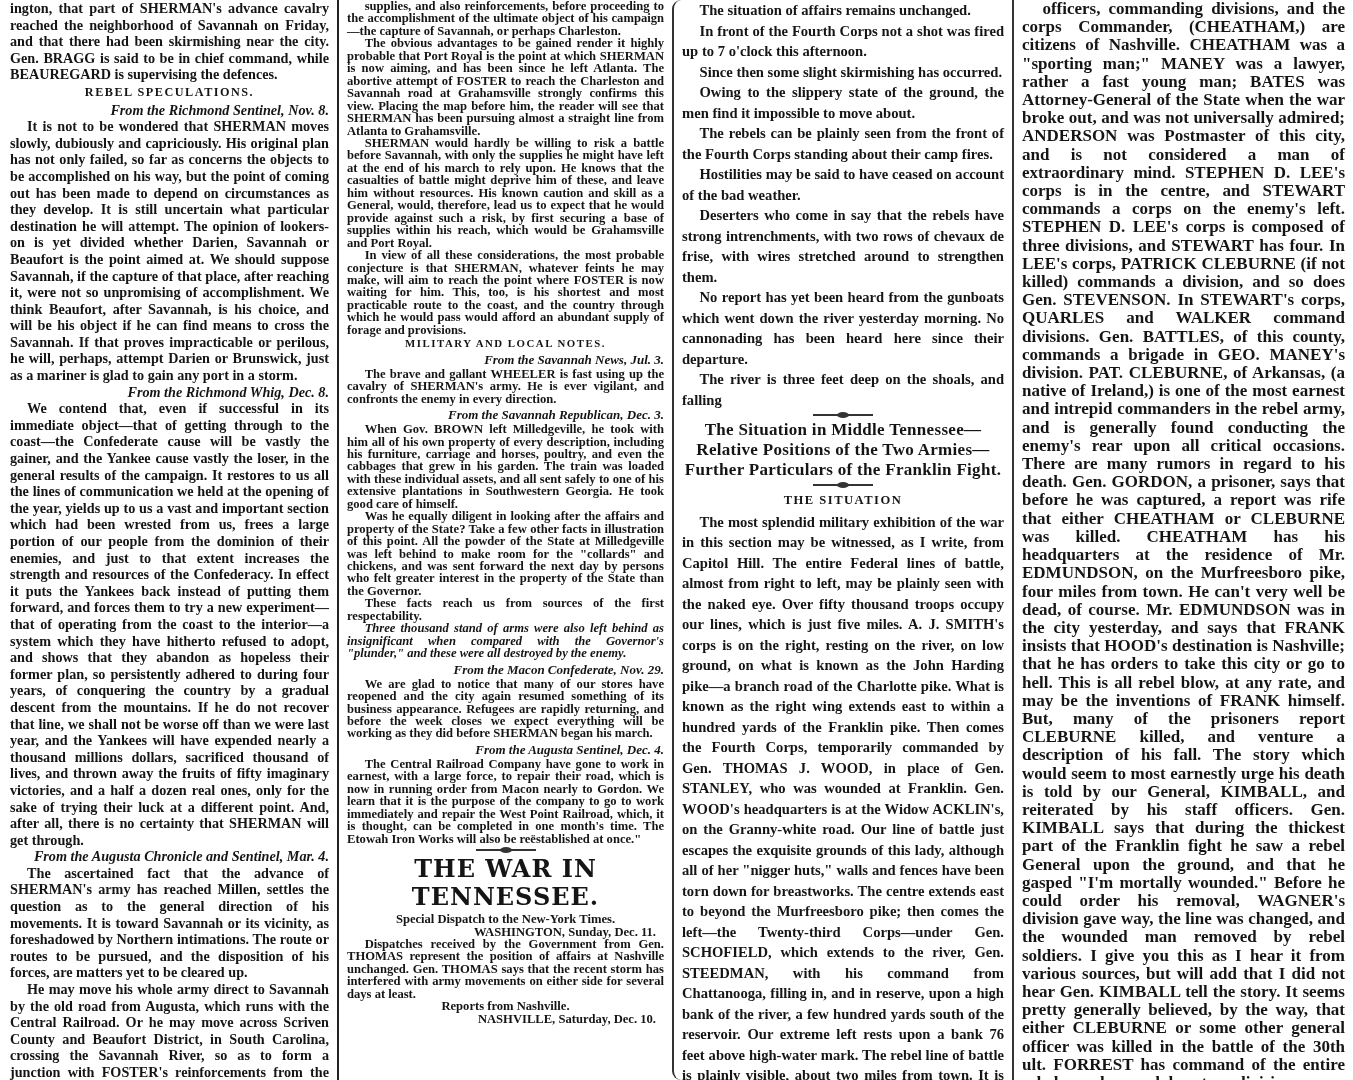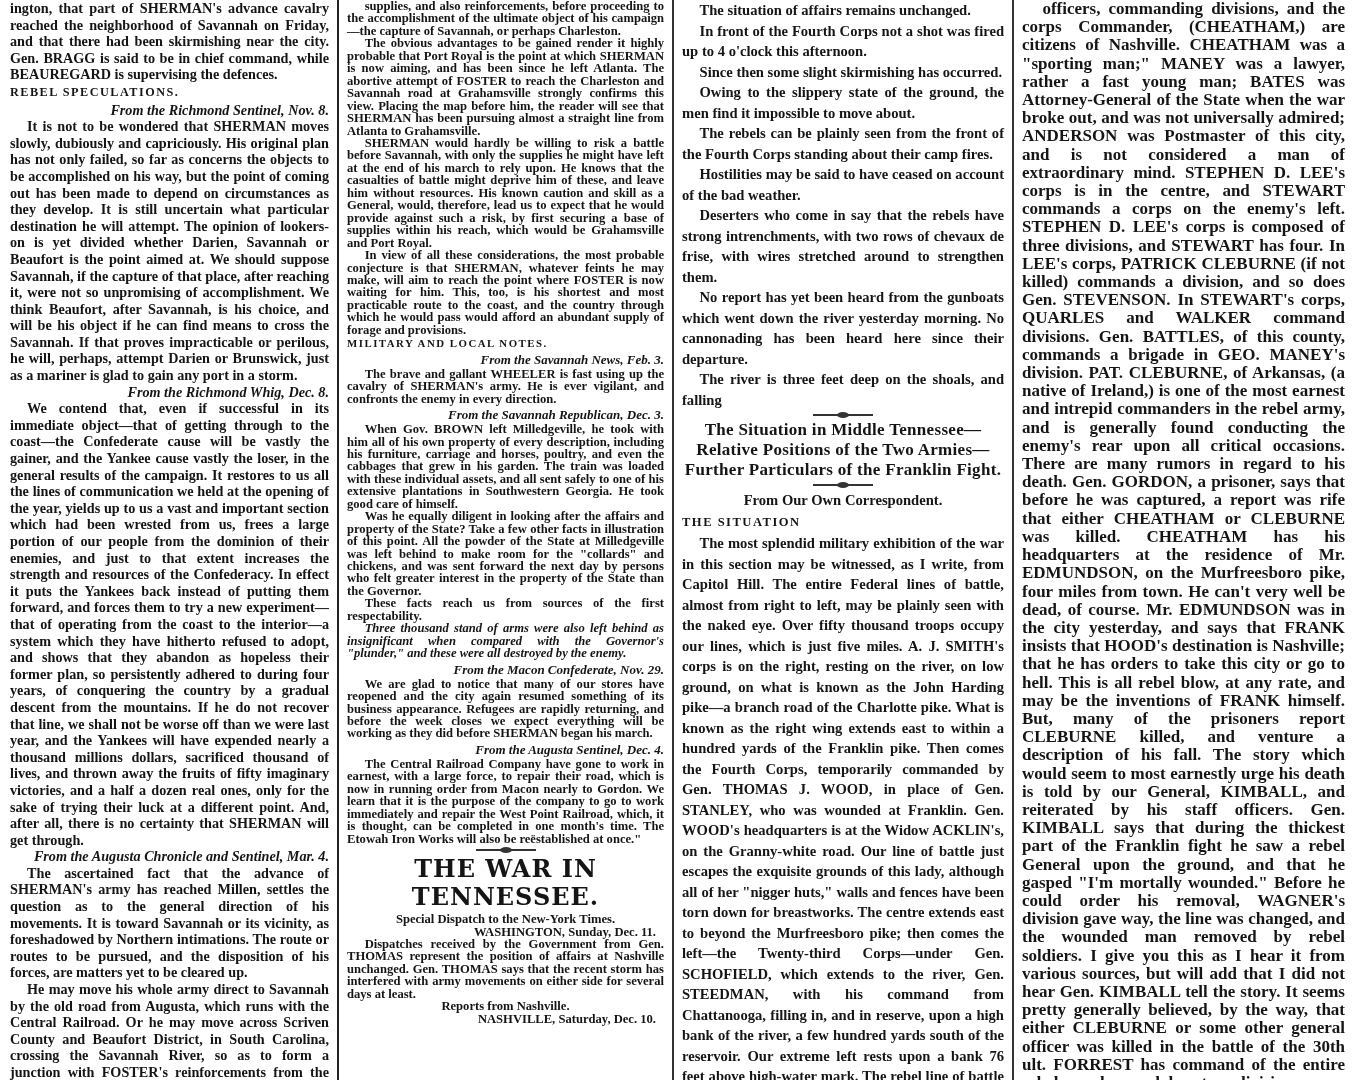--- a/index.html
+++ b/index.html
@@ -10,26 +10,26 @@
   }
   .page { position: relative; width: 1353px; height: 912px; display: flex; }
   .col {
     position: relative; box-sizing: border-box; height: 1080px; overflow: hidden;
     padding: 0 8px;
     text-align: justify;
     hyphens: manual;
   }
   .col1 { width: 337px; padding-left: 10px; font-size: 14.2px; line-height: 16.6px; }
   .col2 { width: 335px; font-size: 12.6px; line-height: 12.45px; border-left: 2px solid #222; }
-  .col3 { width: 340px; font-size: 14.6px; line-height: 20.5px; border-left: 2px solid #333; }
+  .col3 { width: 340px; font-size: 14.6px; line-height: 20.5px; border-left: 2px solid #333; border-radius: 9px; }
   .col4 { width: 341px; font-size: 17px; line-height: 18.2px; border-left: 2px solid #333; }
   p { margin: 0; text-indent: 1.2em; font-weight: bold; }
   p.noindent { text-indent: 0; }
   .head-sc {
-    text-align: left; font-weight: bold; letter-spacing: 1.5px;
+    text-align: center; font-weight: bold; letter-spacing: 1.5px;
     font-size: 0.86em; text-indent: 0; margin: 1px 0;
   }
   .dateline {
     text-align: right; font-style: italic; font-weight: bold; text-indent: 0;
   }
   .right-dateline { text-align: right; font-weight: bold; text-indent: 0; padding-right: 8px; }
   .center-bold { text-align: center; font-weight: bold; text-indent: 0; }
   .banner {
     text-align: center; font-family: "DejaVu Serif", serif; font-weight: bold;
     font-size: 24px; letter-spacing: 1px; line-height: 28px; margin: 4px 0 2px 0; text-indent: 0;
@@ -62,53 +62,52 @@
       <div class="dateline">From the Augusta Chronicle and Sentinel, Mar. 4.</div>
       <p>The ascertained fact that the advance of SHERMAN's army has reached Millen, settles the question as to the general direction of his movements. It is toward Savannah or its vicinity, as foreshadowed by Northern intimations. The route or routes to be pursued, and the disposition of his forces, are matters yet to be cleared up.</p>
       <p>He may move his whole army direct to Savannah by the old road from Augusta, which runs with the Central Railroad. Or he may move across Scriven County and Beaufort District, in South Carolina, crossing the Savannah River, so as to form a junction with FOSTER's reinforcements from the coast, at Grahamsville, on the Charleston and Savannah Railroad. Or, again, he may divide his army and march a section by each route.</p>
     </div>
   <div class="col col2" id="col2">
       <p class="noindent">supplies, and also reinforcements, before proceeding to the accomplishment of the ultimate object of his campaign—the capture of Savannah, or perhaps Charleston.</p>
       <p>The obvious advantages to be gained render it highly probable that Port Royal is the point at which SHERMAN is now aiming, and has been since he left Atlanta. The abortive attempt of FOSTER to reach the Charleston and Savannah road at Grahamsville strongly confirms this view. Placing the map before him, the reader will see that SHERMAN has been pursuing almost a straight line from Atlanta to Grahamsville.</p>
       <p>SHERMAN would hardly be willing to risk a battle before Savannah, with only the supplies he might have left at the end of his march to rely upon. He knows that the casualties of battle might deprive him of these, and leave him without resources. His known caution and skill as a General, would, therefore, lead us to expect that he would provide against such a risk, by first securing a base of supplies within his reach, which would be Grahamsville and Port Royal.</p>
       <p>In view of all these considerations, the most probable conjecture is that SHERMAN, whatever feints he may make, will aim to reach the point where FOSTER is now waiting for him. This, too, is his shortest and most practicable route to the coast, and the country through which he would pass would afford an abundant supply of forage and provisions.</p>
       <div class="head-sc">MILITARY AND LOCAL NOTES.</div>
-      <div class="dateline">From the Savannah News, Feb. 3.</div>
+      <div class="dateline">From the Savannah News, Jul. 3.</div>
       <p>The brave and gallant WHEELER is fast using up the cavalry of SHERMAN's army. He is ever vigilant, and confronts the enemy in every direction.</p>
       <div class="dateline">From the Savannah Republican, Dec. 3.</div>
       <p>When Gov. BROWN left Milledgeville, he took with him all of his own property of every description, including his furniture, carriage and horses, poultry, and even the cabbages that grew in his garden. The train was loaded with these individual assets, and all sent safely to one of his extensive plantations in Southwestern Georgia. He took good care of himself.</p>
       <p>Was he equally diligent in looking after the affairs and property of the State? Take a few other facts in illustration of this point. All the powder of the State at Milledgeville was left behind to make room for the "collards" and chickens, and was sent forward the next day by persons who felt greater interest in the property of the State than the Governor.</p>
       <p>These facts reach us from sources of the first respectability.</p>
       <p style="font-style: italic;">Three thousand stand of arms were also left behind as insignificant when compared with the Governor's "plunder," and these were all destroyed by the enemy.</p>
       <div class="dateline">From the Macon Confederate, Nov. 29.</div>
       <p>We are glad to notice that many of our stores have reopened and the city again resumed something of its business appearance. Refugees are rapidly returning, and before the week closes we expect everything will be working as they did before SHERMAN began his march.</p>
       <div class="dateline">From the Augusta Sentinel, Dec. 4.</div>
       <p>The Central Railroad Company have gone to work in earnest, with a large force, to repair their road, which is now in running order from Macon nearly to Gordon. We learn that it is the purpose of the company to go to work immediately and repair the West Point Railroad, which, it is thought, can be completed in one month's time. The Etowah Iron Works will also be reëstablished at once."</p>
       <span class="rule short"></span>
       <div class="banner">THE WAR IN TENNESSEE.</div>
       <div class="center-bold">Special Dispatch to the New-York Times.</div>
       <div class="right-dateline">WASHINGTON, Sunday, Dec. 11.</div>
       <p>Dispatches received by the Government from Gen. THOMAS represent the position of affairs at Nashville unchanged. Gen. THOMAS says that the recent storm has interfered with army movements on either side for several days at least.</p>
       <div class="center-bold">Reports from Nashville.</div>
       <div class="right-dateline">NASHVILLE, Saturday, Dec. 10.</div>
     </div>
   <div class="col col3" id="col3">
       <p>The situation of affairs remains unchanged.</p>
-      <p>In front of the Fourth Corps not a shot was fired up to 4 o'clock this afternoon.</p>
+      <p>In front of the Fourth Corps not a shot was fired up to 7 o'clock this afternoon.</p>
       <p>Since then some slight skirmishing has occurred.</p>
       <p>Owing to the slippery state of the ground, the men find it impossible to move about.</p>
       <p>The rebels can be plainly seen from the front of the Fourth Corps standing about their camp fires.</p>
       <p>Hostilities may be said to have ceased on account of the bad weather.</p>
       <p>Deserters who come in say that the rebels have strong intrenchments, with two rows of chevaux de frise, with wires stretched around to strengthen them.</p>
       <p>No report has yet been heard from the gunboats which went down the river yesterday morning. No cannonading has been heard here since their departure.</p>
       <p>The river is three feet deep on the shoals, and falling</p>
       <span class="rule short"></span>
       <div class="subhead">The Situation in Middle Tennessee—Relative Positions of the Two Armies—Further Particulars of the Franklin Fight.</div>
       <span class="rule short"></span>
-      <div class="center-bold">From Our Own Correspondent.</div>
       <div class="head-sc">THE SITUATION</div>
       <p>The most splendid military exhibition of the war in this section may be witnessed, as I write, from Capitol Hill. The entire Federal lines of battle, almost from right to left, may be plainly seen with the naked eye. Over fifty thousand troops occupy our lines, which is just five miles. A. J. SMITH's corps is on the right, resting on the river, on low ground, on what is known as the John Harding pike—a branch road of the Charlotte pike. What is known as the right wing extends east to within a hundred yards of the Franklin pike. Then comes the Fourth Corps, temporarily commanded by Gen. THOMAS J. WOOD, in place of Gen. STANLEY, who was wounded at Franklin. Gen. WOOD's headquarters is at the Widow ACKLIN's, on the Granny-white road. Our line of battle just escapes the exquisite grounds of this lady, although all of her "nigger huts," walls and fences have been torn down for breastworks. The centre extends east to beyond the Murfreesboro pike; then comes the left—the Twenty-third Corps—under Gen. SCHOFIELD, which extends to the river, Gen. STEEDMAN, with his command from Chattanooga, filling in, and in reserve, upon a high bank of the river, a few hundred yards south of the reservoir. Our extreme left rests upon a bank 76 feet above high-water mark. The rebel line of battle is plainly visible, about two miles from town. It is believed that DICK TAYLOR's forces, numbering nearly ten thousand strong, are in reserve, and it may be that this corps is operating near Murfreesboro. Gen. FRANK CHEATHAM is commanding the enemy's right wing. He has three divisions—Gens. GEORGE MANEY's, BATES' and ANDERSON's. It is a curious fact that these three General</p>
     </div>
   <div class="col col4" id="col4">
       <p class="noindent">officers, commanding divisions, and the corps Commander, (CHEATHAM,) are citizens of Nashville. CHEATHAM was a "sporting man;" MANEY was a lawyer, rather a fast young man; BATES was Attorney-General of the State when the war broke out, and was not universally admired; ANDERSON was Postmaster of this city, and is not considered a man of extraordinary mind. STEPHEN D. LEE's corps is in the centre, and STEWART commands a corps on the enemy's left. STEPHEN D. LEE's corps is composed of three divisions, and STEWART has four. In LEE's corps, PATRICK CLEBURNE (if not killed) commands a division, and so does Gen. STEVENSON. In STEWART's corps, QUARLES and WALKER command divisions. Gen. BATTLES, of this county, commands a brigade in GEO. MANEY's division. PAT. CLEBURNE, of Arkansas, (a native of Ireland,) is one of the most earnest and intrepid commanders in the rebel army, and is generally found conducting the enemy's rear upon all critical occasions. There are many rumors in regard to his death. Gen. GORDON, a prisoner, says that before he was captured, a report was rife that either CHEATHAM or CLEBURNE was killed. CHEATHAM has his headquarters at the residence of Mr. EDMUNDSON, on the Murfreesboro pike, four miles from town. He can't very well be dead, of course. Mr. EDMUNDSON was in the city yesterday, and says that FRANK insists that HOOD's destination is Nashville; that he has orders to take this city or go to hell. This is all rebel blow, at any rate, and may be the inventions of FRANK himself. But, many of the prisoners report CLEBURNE killed, and venture a description of his fall. The story which would seem to most earnestly urge his death is told by our General, KIMBALL, and reiterated by his staff officers. Gen. KIMBALL says that during the thickest part of the Franklin fight he saw a rebel General upon the ground, and that he gasped "I'm mortally wounded." Before he could order his removal, WAGNER's division gave way, the line was changed, and the wounded man removed by rebel soldiers. I give you this as I hear it from various sources, but will add that I did not hear Gen. KIMBALL tell the story. It seems pretty generally believed, by the way, that either CLEBURNE or some other general officer was killed in the battle of the 30th ult. FORREST has command of the entire rebel cavalry, and has two divisions upon each flank. Gen. WILSON, late of the Army of the Potomac, commands all our cavalry, and is one of the most pertinacious soldiers in the service. His military skill and his bravery are a match for FORREST's cunning and intrepidity.</p>
       <p>Commodore FITCH commands upon the Cumberland, and assists in protecting our flanks to a considerable extent. He has one iron-clad up the river, above the position of our left wing, and another down the river near Hyde's Ferry, watching the enemy upon our right. There are, also, several other gunboats, of various shapes and sizes, patrolling the river from Carthage up to Clarksville down. At the latter place is a turreted craft, not unlike the ocean monitors. From Carthage to Clarksville, then, it will be almost an utter impossibility for the rebels to cross the river. As fast as HOOD advanced, after leaving Pulaski, he destroyed the Tennessee and Alabama Railroad, running from this city to Decatur. This would urge the belief that it was his intention to ef-</p>
     </div>
 </div>
 
 </body></html>

